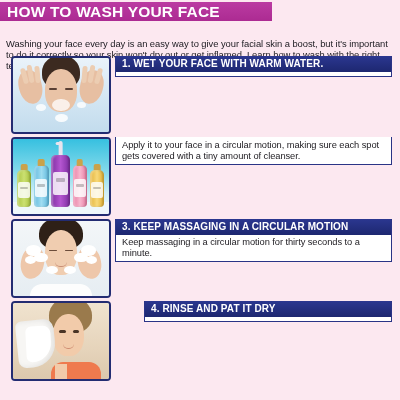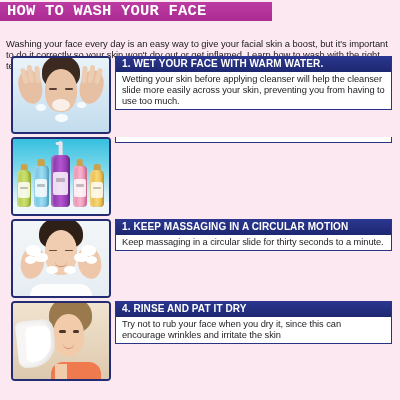--- a/index.html
+++ b/index.html
@@ -38,21 +38,20 @@
     padding-left: 7px;
     box-sizing: border-box;
   }
   #title-bar .title-text {
     color: #ffffff;
     font-size: 15.5px;
     font-weight: bold;
     letter-spacing: 0.2px;
     line-height: 1;
     white-space: nowrap;
-    font-family: Liberation Mono, monospace;
   }
 
   
   #intro {
     position: absolute;
     left: 6px;
     top: 38px;
     width: 388px;
     color: #222026;
     font-size: 9.4px;
@@ -66,21 +65,21 @@
     left: 0;
     top: 56px;
     width: 400px;
   }
   .step-row {
     position: relative;
     display: flex;
     align-items: flex-start;
     margin-bottom: 3px;
   }
-  .step-row:last-child { margin-bottom: 0; }
+  .step-row:last-child { margin-bottom: 0; gap: 29px; }
 
   
   .photo {
     position: relative;
     flex: 0 0 auto;
     width: 100px;
     margin-left: 11px;
     border: 2.5px solid #232c72;
     border-radius: 4px;
     overflow: hidden;
@@ -231,21 +230,20 @@
           <div style="position:absolute;right:23%;top:11%;width:5%;height:23%;background:#eccdb2;border-radius:3px;transform:rotate(5deg);"></div>
 
           <div class="blob" style="left:24%;top:62%;width:10%;height:9%;background:rgba(255,255,255,.8);"></div>
           <div class="blob" style="right:24%;top:60%;width:9%;height:8%;background:rgba(255,255,255,.8);"></div>
           <div class="blob" style="left:44%;top:76%;width:13%;height:11%;background:rgba(255,255,255,.85);"></div>
         </div>
       </div>
       <div class="panel">
         <div class="panel-head">1. WET YOUR FACE WITH WARM WATER.</div>
         <div class="panel-body">
-          <p>Wetting your skin before applying cleanser will help the cleanser slide more easily across your skin, preventing you from having to use too much.</p>
         </div>
       </div>
     </div>
 
     <div class="step-row">
       <div class="photo" style="height:79px;">
         <div class="canvas">
           <div class="sky" style="background:linear-gradient(to bottom,#36c0e0 0%,#7ed8ea 40%,#cfeef6 72%,#f2fbfd 100%);"></div>
           <div style="position:absolute;left:0;right:0;bottom:0;height:16%;background:#eef7fb;"></div>
 
@@ -266,20 +264,21 @@
               <div class="lbl"></div>
           </div>
           <div class="bottle" style="left:80%;width:15%;height:50%;background:linear-gradient(to right,#e3b133,#f7d879,#e3b133);">
             <div class="cap"></div>
               <div class="lbl"></div>
           </div>
         </div>
       </div>
       <div class="panel">
         <div class="panel-body">
+          <p>Apply it to your face in a circular motion, making sure each spot gets covered with a tiny amount of cleanser.</p>
         </div>
       </div>
     </div>
 
     <div class="step-row">
       <div class="photo" style="height:79px;">
         <div class="canvas">
           <div class="sky" style="background:linear-gradient(to bottom,#f3f6f8 0%,#e6edf2 100%);"></div>
 
           <div class="hair" style="left:27%;top:-6%;width:46%;height:44%;background:#2e2017;"></div>
@@ -300,23 +299,23 @@
           <div class="foam" style="left:22%;top:42%;width:14%;height:13%;"></div>
           <div class="foam" style="left:12%;top:46%;width:12%;height:11%;"></div>
           <div class="foam" style="right:14%;top:32%;width:15%;height:14%;"></div>
           <div class="foam" style="right:22%;top:42%;width:14%;height:13%;"></div>
           <div class="foam" style="right:12%;top:46%;width:12%;height:11%;"></div>
           <div class="foam" style="left:34%;top:60%;width:13%;height:11%;"></div>
           <div class="foam" style="right:34%;top:60%;width:13%;height:11%;"></div>
         </div>
       </div>
       <div class="panel">
-        <div class="panel-head">1. KEEP MASSAGING IN A CIRCULAR MOTION</div>
+        <div class="panel-head">3. KEEP MASSAGING IN A CIRCULAR MOTION</div>
         <div class="panel-body">
-          <p>Keep massaging in a circular slide for thirty seconds to a minute.</p>
+          <p>Keep massaging in a circular motion for thirty seconds to a minute.</p>
         </div>
       </div>
     </div>
 
     <div class="step-row">
       <div class="photo" style="height:80px;">
         <div class="canvas">
           <div class="sky" style="background:linear-gradient(to bottom,#f0e3cf 0%,#e6d4bb 60%,#dcc8ad 100%);"></div>
 
           <div class="hair" style="left:38%;top:-8%;width:44%;height:48%;background:#9a7a4c;"></div>
@@ -331,19 +330,18 @@
           <div style="position:absolute;left:40%;bottom:0;width:52%;height:22%;background:#ef7a4e;border-radius:12px 12px 0 0;"></div>
           <div style="position:absolute;left:44%;bottom:0;width:12%;height:20%;background:#f2cbaa;"></div>
 
           <div class="towel" style="left:4%;top:22%;width:40%;height:62%;border-radius:6px 10px 24px 8px;transform:rotate(-6deg);box-shadow:inset -3px 0 6px rgba(0,0,0,.09);"></div>
           <div class="towel" style="left:14%;top:30%;width:26%;height:48%;border-radius:6px 8px 20px 6px;background:#ffffff;transform:rotate(-3deg);"></div>
         </div>
       </div>
       <div class="panel">
         <div class="panel-head">4. RINSE AND PAT IT DRY</div>
         <div class="panel-body">
-          <p>Try not to rub your face when you dry it, since this can encourage wrinkles and irritate the skin</p>
         </div>
       </div>
     </div>
 
   </div>
 </div>
 
 </body></html>

